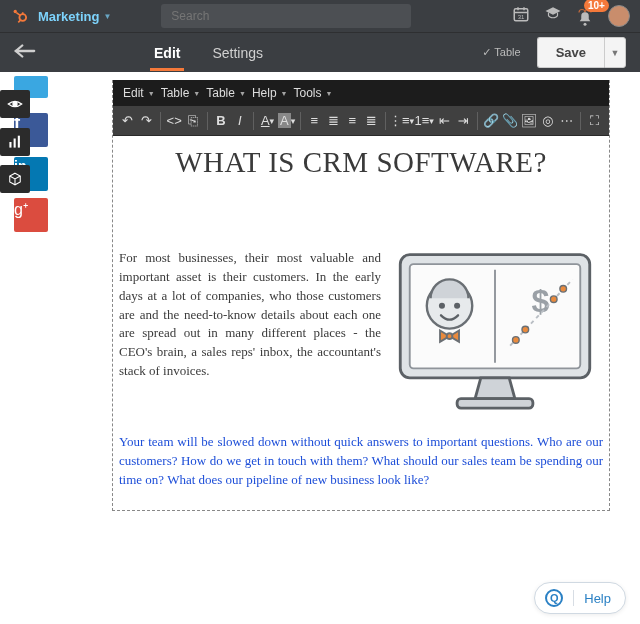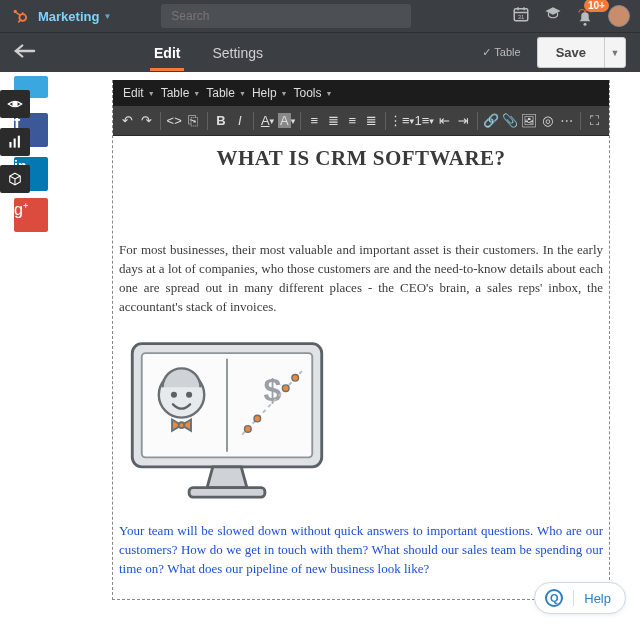--- a/index.html
+++ b/index.html
@@ -102,27 +102,27 @@
   }
   .tb { width:22px;height:22px;display:flex;align-items:center;justify-content:center;border-radius:2px;cursor:pointer;}
   .sep{width:1px;height:18px;background:#606060;margin:0 3px;}
   .tb u{text-decoration:underline;}
   .tb .sm{font-size:9px;}
 
   .editor-body { padding:4px 6px 20px 6px; }
   .article-title {
     font-family: Georgia, "Times New Roman", serif;
     text-align:center;
-    font-size:21px;
-    font-weight:700;
+    font-size:29px;
+    font-weight:400;
     color:#3a3a3a;
     letter-spacing:0.5px;
     margin:6px 0 70px 0;
   }
-  .content-row { display:flex; gap:6px;flex-direction:column; }
+  .content-row { display:flex; gap:6px; }
   .textcol { flex:1; font-family: Georgia, serif; font-size:13px; color:#3b3b3b; text-align:justify; line-height:1.45; }
   .textcol p { margin-bottom:16px; }
   .widep { font-family: Georgia, serif; font-size:13px;color:#1d4ed8;text-align:justify;line-height:1.45;margin-top:4px;}
 
   .illus { width:216px;height:180px;display:flex;align-items:flex-start;justify-content:center; }
   svg.monitor { width:216px;height:180px; }
 
   
   .help-fab {
     position:absolute; bottom:10px; right:14px;

